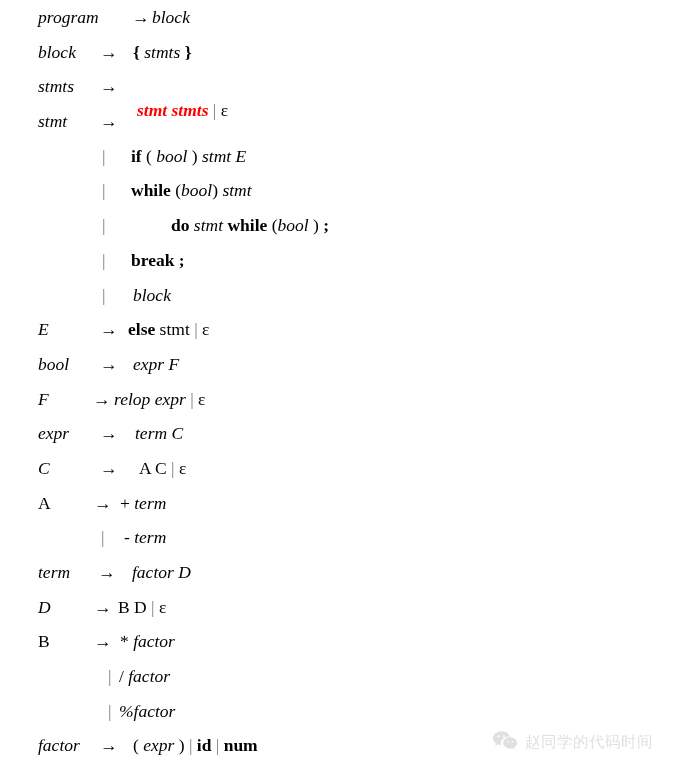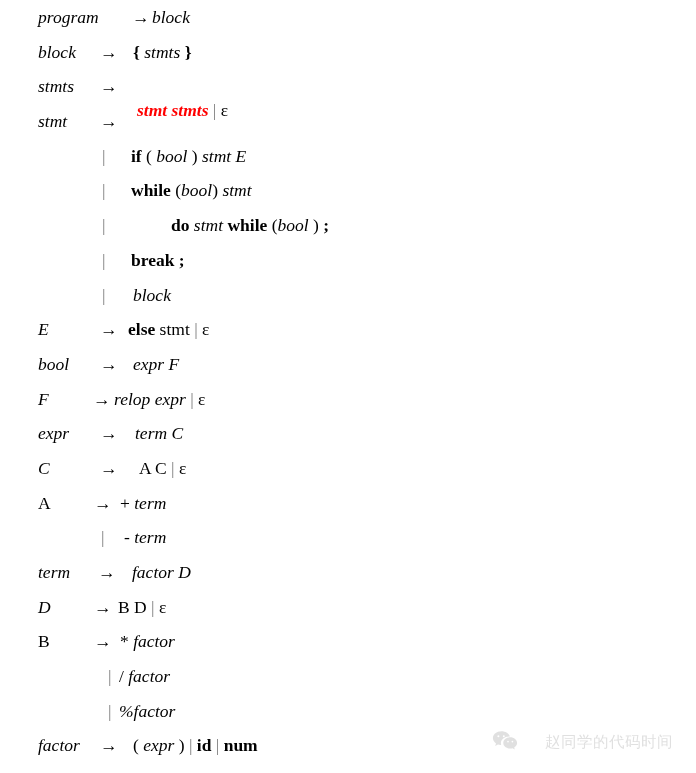--- a/index.html
+++ b/index.html
@@ -78,21 +78,20 @@
     gap: 7px;
     opacity: 0.30;
     pointer-events: none;
   }
   #watermark .wm-text {
     font-family: "DejaVu Sans", sans-serif;
     font-size: 15.5px;
     color: #9a9a9a;
     letter-spacing: 0.5px;
     white-space: nowrap;
-    margin-left: 20px;
   }
   #watermark .wm-logo { flex: 0 0 auto; }
 </style>
 </head>
 <body>
 
 <div id="grammar">
     <div class="rule-row">
       <span class="lhs">program</span>
       <span class="arrow" style="left: 132px;">→</span>

